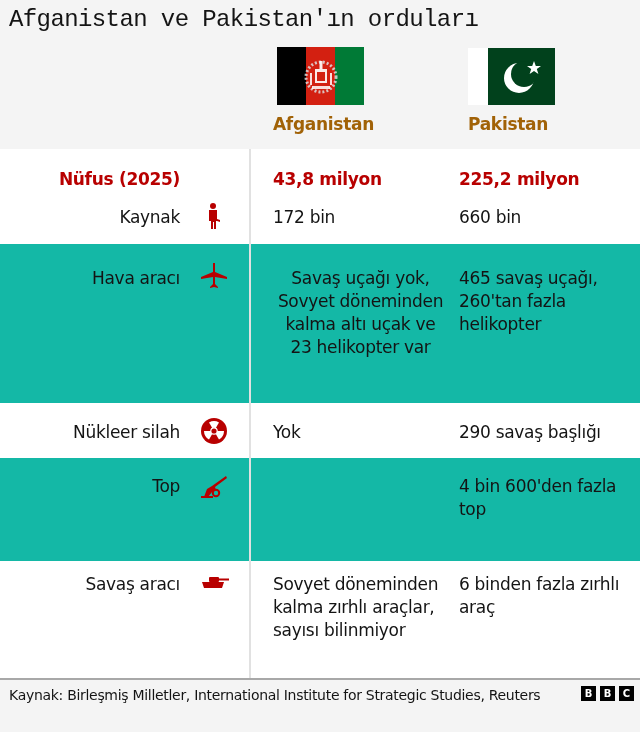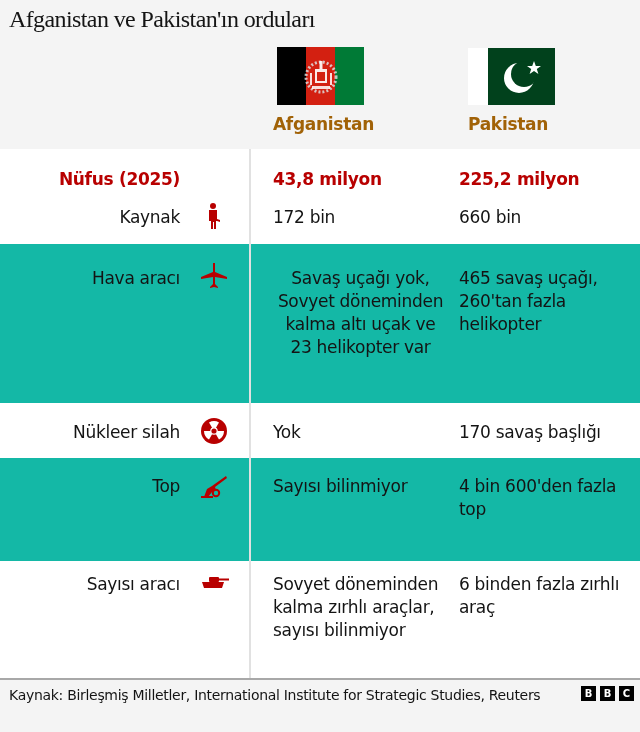--- a/index.html
+++ b/index.html
@@ -1,20 +1,20 @@
 <!DOCTYPE html>
 <html><head>
 <meta charset="utf-8">
 <style>
   * { box-sizing: border-box; margin: 0; padding: 0; }
   html, body { width: 640px; height: 732px; background: #f4f4f4; overflow: hidden; }
   body { font-family: "DejaVu Sans", sans-serif; color: #141414; position: relative; }
   .title {
     position: absolute; left: 9px; top: 6px;
-    font-family: Liberation Serif, serif; font-size: 24px; font-weight: normal;
+    font-family: Liberation Mono, monospace; font-size: 24px; font-weight: normal;
     letter-spacing: -0.6px; color: #141414; white-space: nowrap;
   }
   .flag { position: absolute; }
   .flag-af { left: 277px; top: 47px; width: 87px; height: 58px; display: flex; }
   .flag-af .band { flex: 1; height: 100%; }
   .flag-pk { left: 468px; top: 48px; width: 87px; height: 57px; }
   .col-head {
     position: absolute; top: 114px; font-size: 17px; font-weight: bold;
     letter-spacing: -0.3px; color: #a16207;
   }
@@ -100,36 +100,35 @@
     <div class="cell label" style="top:18px;">Nükleer silah</div>
     <svg class="icon" style="top:14px;" viewBox="0 0 32 28">
       <circle cx="16" cy="14" r="13" fill="#b80000"></circle>
       <path d="M16 14 L10 4 A11 11 0 0 1 22 4 Z" fill="#fff" opacity="0"></path>
       <path d="M16 14 L11 5.5 A10 10 0 0 1 21 5.5 Z" fill="#fff"></path>
       <path d="M16 14 L26 14 A10 10 0 0 1 21 22.5 Z" fill="#fff"></path>
       <path d="M16 14 L11 22.5 A10 10 0 0 1 6 14 Z" fill="#fff"></path>
       <circle cx="16" cy="14" r="3.2" fill="#b80000" stroke="#fff" stroke-width="1.2"></circle>
     </svg>
     <div class="cell v1" style="top:18px;">Yok</div>
-    <div class="cell v2" style="top:18px;">170 savaş başlığı</div>
+    <div class="cell v2" style="top:18px;">290 savaş başlığı</div>
   </div>
 
   <div class="row gray" style="height:103px;">
     <div class="cell label" style="top:17px;">Top</div>
     <svg class="icon" style="top:14px;" viewBox="0 0 32 28">
       <path d="M6 25 L9 17 L14 14 L28 4 L29 6 L17 15 L18 18 L14 20 L10 25 Z" fill="#b80000"></path>
       <circle cx="18" cy="21" r="3.2" fill="none" stroke="#b80000" stroke-width="2"></circle>
       <rect x="3" y="24" width="12" height="2" fill="#b80000"></rect>
     </svg>
-    <div class="cell v1" style="top:17px;">Sayısı bilinmiyor</div>
     <div class="cell v2" style="top:17px;">4 bin 600'den fazla top</div>
   </div>
 
   <div class="row white" style="height:117px;">
-    <div class="cell label" style="top:12px;">Sayısı aracı</div>
+    <div class="cell label" style="top:12px;">Savaş aracı</div>
     <svg class="icon" style="top:8px;" viewBox="0 0 32 28">
       <rect x="11" y="8" width="10" height="5" rx="1" fill="#b80000"></rect>
       <rect x="20" y="9.5" width="11" height="2" fill="#b80000"></rect>
       <path d="M4 13 h22 l-2 6 h-18 z" fill="#b80000"></path>
     </svg>
     <div class="cell v1" style="top:12px;">Sovyet döneminden kalma zırhlı araçlar, sayısı bilinmiyor</div>
     <div class="cell v2" style="top:12px;">6 binden fazla zırhlı araç</div>
   </div>
 </div>
 

